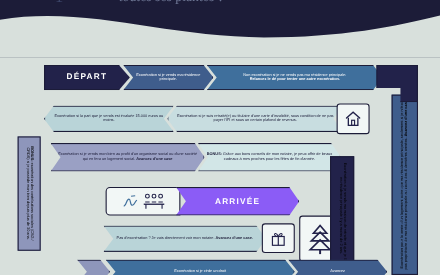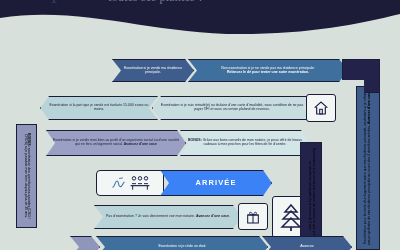--- a/index.html
+++ b/index.html
@@ -49,21 +49,21 @@
   .chev-start { clip-path:polygon(0 0, calc(100% - 10px) 0, 100% 50%, calc(100% - 10px) 100%, 0 100%); }
 
   .c-navy   { background:#22224a; }
   .c-steel  { background:#3f5d8c; }
   .c-blue   { background:#3f6f9c; }
   .c-slate  { background:#8e96bb; }
   .c-lilac  { background:#9aa0c4; color:#1c1c38; }
   .c-mint   { background:#b9d4d8; color:#1c1c38; }
   .c-pale   { background:#c8dde0; color:#1c1c38; }
   .c-ice    { background:#d2e6e7; color:#1c1c38; }
-  .c-dnavy  { background:#3b82f6; }
+  .c-dnavy  { background:#8b5cf6; }
 
   .lbl-big { font-weight:bold; letter-spacing:1.1px; font-size:7.5px; }
   .t5 { font-size:3.5px; }
   b { font-weight:bold; }
 
   .icon-box {
     position:absolute; border:1.4px solid #1c1c38; background:#f2f7f6;
     display:flex; align-items:center; justify-content:center; gap:2px;
   }
   .vert {
@@ -84,20 +84,23 @@
   <path d="M0,18 C80,5 150,34 240,34 C310,34 360,24 400,14 L400,52 L0,52 Z" fill="#d8e0dc"></path>
 </svg>
 <div id="header-title-row">
   <span class="hdr-num">1</span>
   <span class="hdr-q">toutes ses plantes ?</span>
   <span class="hdr-brand">Notaires</span>
 </div>
 
 <div id="board">
 
+  <div class="chev chev-start c-navy" style="left:40px; top:59px; width:78px; height:23px;">
+    <span class="lbl-big">DÉPART</span>
+  </div>
 
   <div class="chev chev-r c-steel" style="left:112px; top:59px; width:82px; height:23px;">
     <span class="t5">Exonération si je vends ma résidence principale.</span>
   </div>
 
   <div class="chev chev-r c-blue" style="left:188px; top:59px; width:160px; height:23px;">
     <span class="t5">
       <span>Non exonération si je ne vends pas ma résidence principale:</span><br>
       <b>Relancez le dé pour tenter une autre exonération.</b>
     </span>

